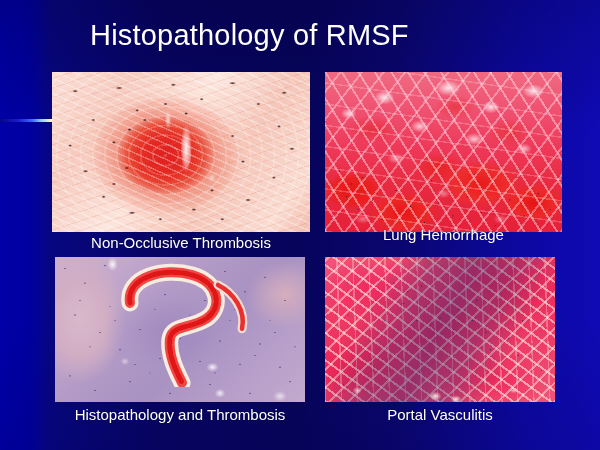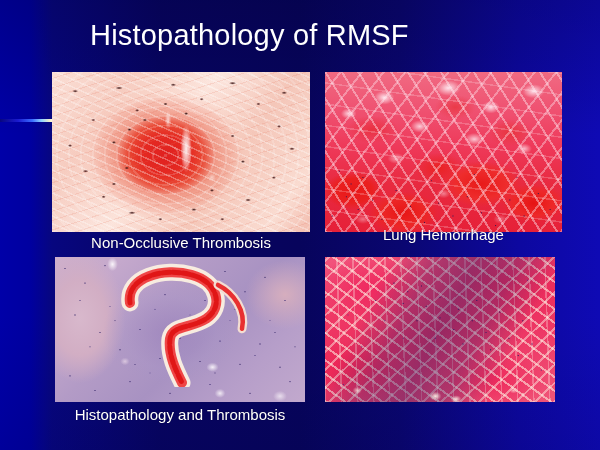--- a/index.html
+++ b/index.html
@@ -405,14 +405,15 @@
   </div>
   <div class="caption c3">Histopathology and Thrombosis</div>
 
   <div class="panel p4">
     <div class="tex p4-base"></div>
     <div class="tex p4-cords"></div>
     <div class="tex p4-band"></div>
     <div class="tex p4-nuclei"></div>
     <div class="tex p4-vac"></div>
   </div>
+  <div class="caption c4">Portal Vasculitis</div>
 
 </div>
 
 </body></html>

